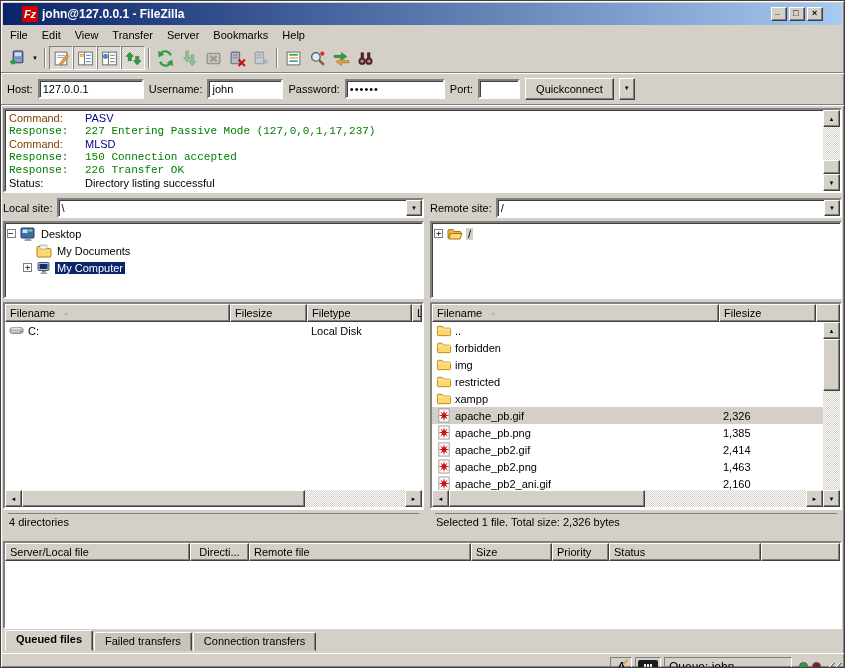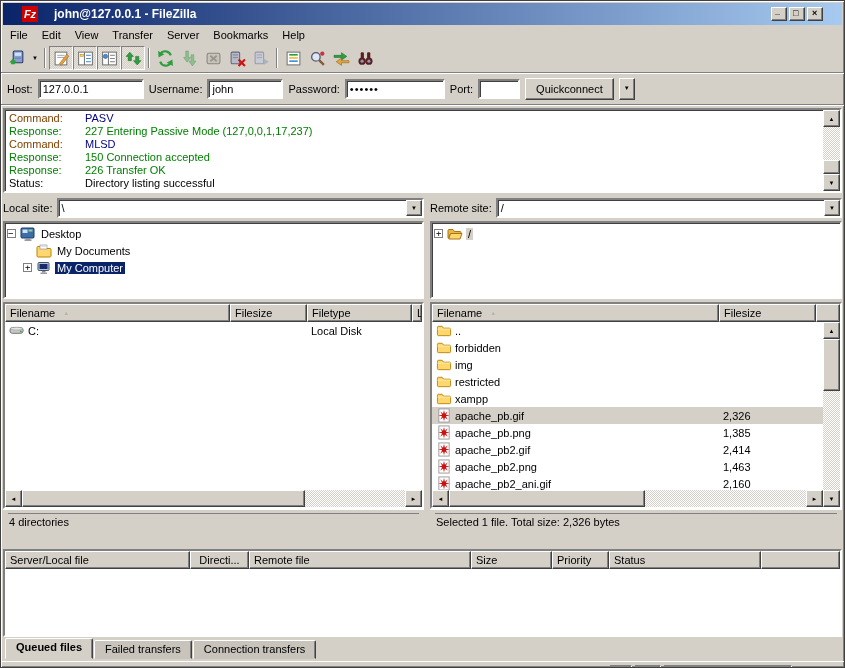--- a/index.html
+++ b/index.html
@@ -6,21 +6,21 @@
   html,body { background:#808080; }
   .win { width:845px; height:668px; background:#d4d0c8; border:1px solid #404040;
          box-shadow: inset 1px 1px 0 #fff, inset -1px -1px 0 #808080; overflow:hidden;
          display:flex; flex-direction:column; font-size:11px; color:#000; }
 
   
   .titlebar { height:22px; margin:2px 2px 0 2px; background:linear-gradient(90deg,#0a246a,#a6caf0);
               display:flex; align-items:center; padding:0 19px; flex:none; }
   .fz-logo { width:16px; height:16px; background:#cc0000; color:#fff; font-weight:bold; font-style:italic;
              font-size:11px; display:flex; align-items:center; justify-content:center; margin-right:4px; flex:none; }
-  .title-text { color:#fff; font-weight:bold; font-size:12px; flex:1; white-space:nowrap; overflow:hidden;margin-left:12px; }
+  .title-text { color:#fff; font-weight:bold; font-size:12px; flex:1; white-space:nowrap; overflow:hidden; }
   .winbtn { width:16px; height:14px; background:#d4d0c8; border:1px solid; border-color:#fff #404040 #404040 #fff;
             box-shadow: inset -1px -1px 0 #808080; margin-left:2px; font-size:9px; line-height:11px;
             text-align:center; flex:none; position:relative; }
   .winbtn.min::after { content:"_"; position:absolute; left:3px; top:-2px; font-weight:bold; }
   .winbtn.max::after { content:"□"; position:absolute; left:3px; top:0; font-weight:bold; }
   .winbtn.close::after { content:"×"; position:absolute; left:4px; top:0; font-weight:bold; }
 
   
   .menubar { height:19px; display:flex; align-items:center; padding:0 2px; flex:none; }
   .menu-item { padding:2px 7px; cursor:default; }
@@ -48,40 +48,40 @@
             box-shadow: inset -1px -1px 0 #808080; }
   .qc-btn-drop::after { content:"▼"; font-size:6px; display:block; text-align:center; line-height:19px; }
 
   
   .log-wrap { height:85px; margin:2px 2px; background:#fff; border:2px solid; border-color:#808080 #fff #fff #808080;
               box-shadow: inset 1px 1px 0 #404040; display:flex; flex:none; }
   .log-lines { flex:1; padding:2px 4px; overflow:hidden; line-height:13px; }
   .log-line { display:flex; white-space:nowrap; }
   .log-label { width:76px; flex:none; }
   .lc .log-label { color:#804000; } .lc .log-text { color:#000080; }
-  .lr .log-label, .lr .log-text { color:#008000; }
+  .lr .log-label, .lr .log-text { color:#008000;font-family:Liberation Mono, monospace; }
   .ls .log-label, .ls .log-text { color:#000; }
 
   
   .vscroll { width:17px; flex:none; background-image:repeating-conic-gradient(#fff 0% 25%, #d4d0c8 0% 50%);
              background-size:2px 2px; display:flex; flex-direction:column; }
   .hscroll { height:17px; background-image:repeating-conic-gradient(#fff 0% 25%, #d4d0c8 0% 50%);
              background-size:2px 2px; display:flex; flex:none; }
   .sb-btn { width:17px; height:17px; flex:none; background:#d4d0c8; border:1px solid; border-color:#fff #404040 #404040 #fff;
             box-shadow: inset -1px -1px 0 #808080; position:relative; }
   .sb-btn::after { position:absolute; font-size:6px; left:0; right:0; top:5px; text-align:center; }
   .sb-up::after { content:"▲"; } .sb-down::after { content:"▼"; } .sb-left::after { content:"◄"; } .sb-right::after { content:"►"; }
   .sb-thumb-v { background:#d4d0c8; border:1px solid; border-color:#fff #404040 #404040 #fff;
                 box-shadow: inset -1px -1px 0 #808080; width:17px; flex:none; }
   .sb-thumb-h { background:#d4d0c8; border:1px solid; border-color:#fff #404040 #404040 #fff;
                 box-shadow: inset -1px -1px 0 #808080; height:17px; flex:none; }
   .sb-fill { flex:1; }
 
   
-  .main { display:flex; flex:none; margin:2px 2px 16px 2px; }
+  .main { display:flex; flex:none; margin:2px 2px 8px 2px; }
   .pane-l { width:421px; flex:none; display:flex; flex-direction:column; }
   .splitter { width:6px; flex:none; }
   .pane-r { flex:1; display:flex; flex-direction:column; }
   .sitebar { height:22px; display:flex; align-items:center; gap:4px; flex:none; margin-bottom:2px; }
   .combo { flex:1; height:20px; background:#fff; border:2px solid; border-color:#808080 #fff #fff #808080;
            box-shadow: inset 1px 1px 0 #404040; display:flex; align-items:center; }
   .combo-text { flex:1; padding:0 3px; }
   .combo-btn { width:16px; height:16px; background:#d4d0c8; border:1px solid; border-color:#fff #404040 #404040 #fff;
                box-shadow: inset -1px -1px 0 #808080; flex:none; }
   .combo-btn::after { content:"▼"; font-size:6px; display:block; text-align:center; line-height:14px; }

